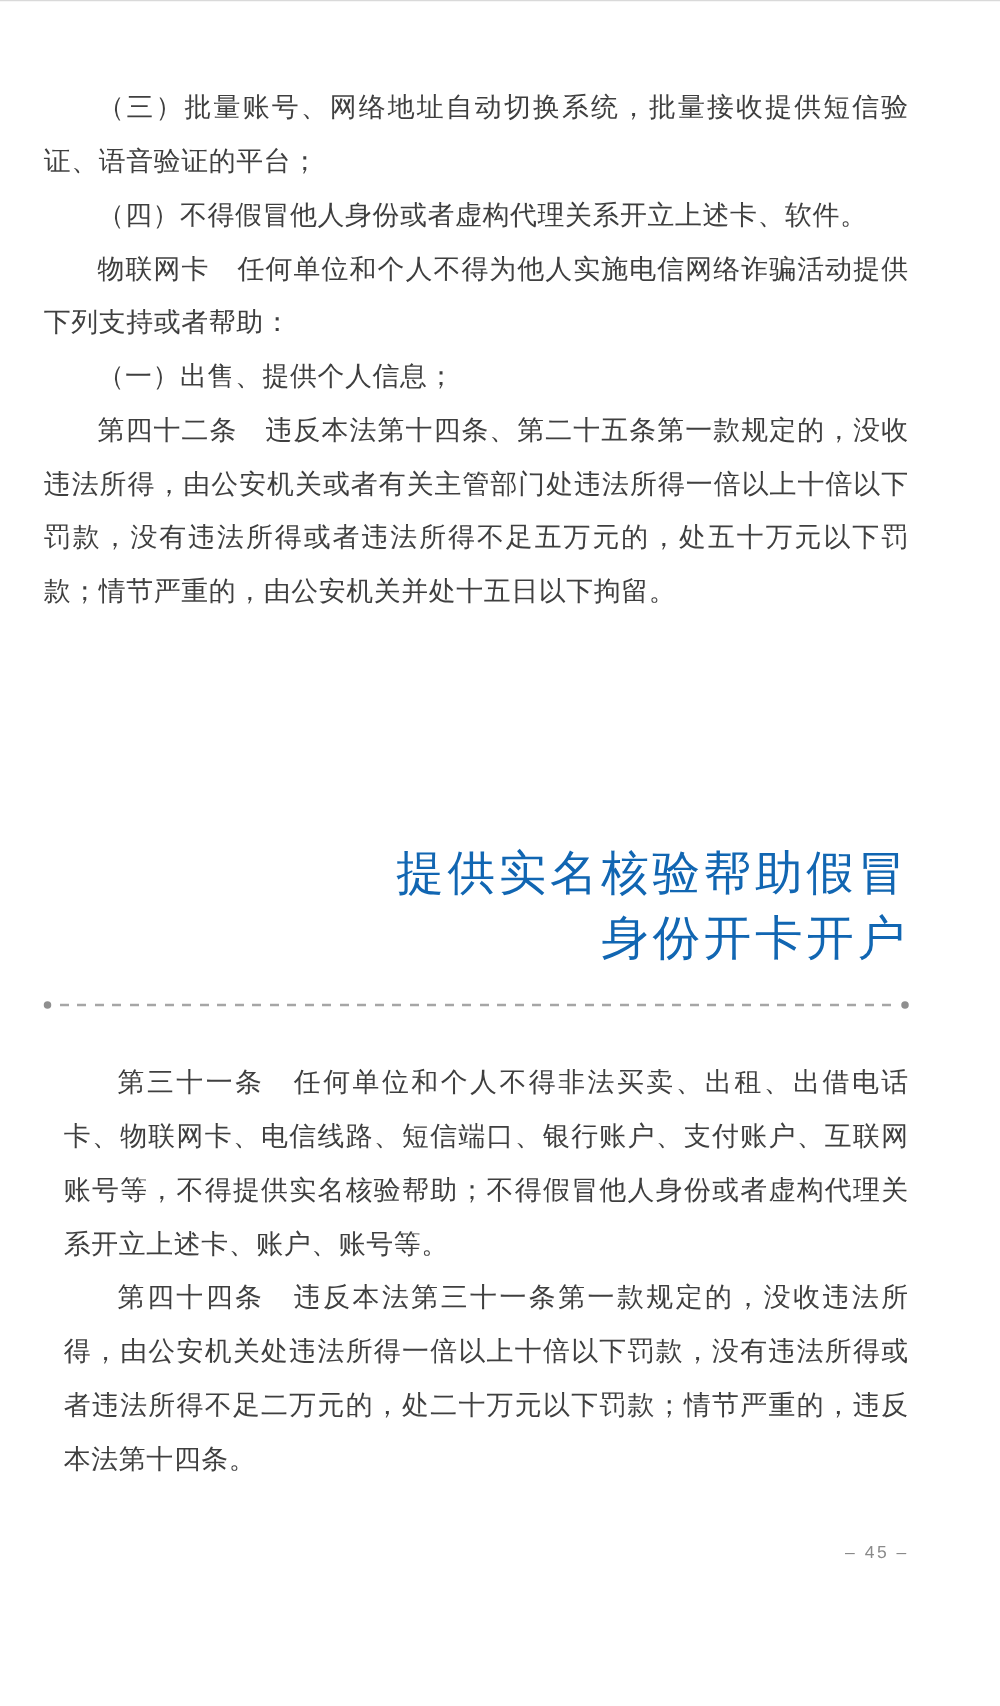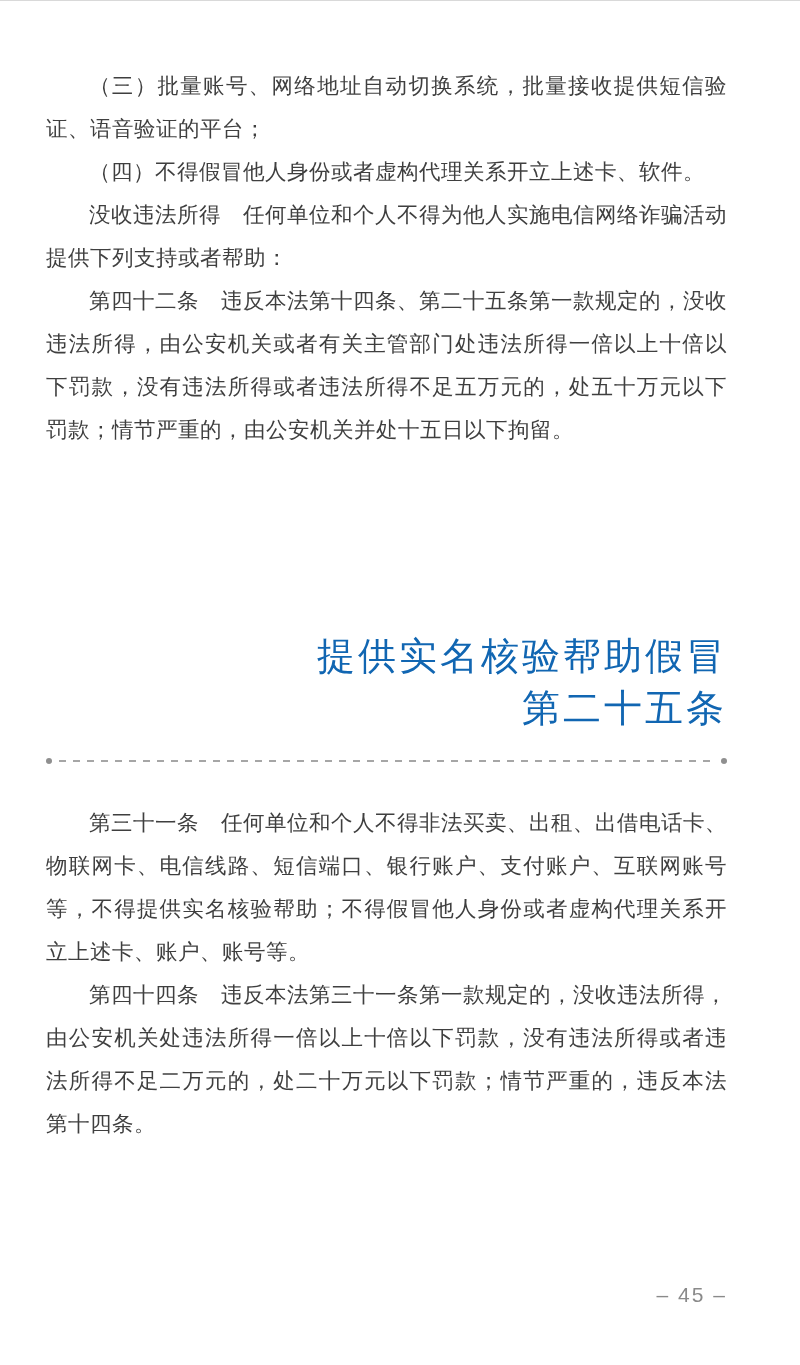--- a/index.html
+++ b/index.html
@@ -11,21 +11,21 @@
     position: relative;
     width: 800px;
     height: 1365px;
     margin: 0 auto;
     background: #ffffff;
     overflow: hidden;
     border-top: 1px solid #d9d9d9;
     font-family: "Liberation Sans", "DejaVu Sans", sans-serif;
   }
   .content {
-    padding: 64px 73px 0 46px;
+    padding: 64px 73px 0 35px;
   }
   .legal-section p {
     margin: 0;
     font-size: 21.5px;
     line-height: 43px;
     color: #3f3f3f;
     text-indent: 2em;
     text-align: justify;
     letter-spacing: 0.5px;
   }
@@ -55,47 +55,49 @@
     background: #8f8f8f;
     flex: 0 0 auto;
   }
   .divider .dash-line {
     flex: 1 1 auto;
     height: 2px;
     background: repeating-linear-gradient(90deg, #a6a6a6 0 7px, transparent 7px 14px);
   }
   .bottom-section {
     margin-top: 38px;
+    margin-left: 16px;
   }
   .page-footer {
     position: absolute;
-    top: 1283px;
+    top: 1229px;
     right: 73px;
-    font-size: 21px;
+    font-size: 14px;
     line-height: 22px;
     letter-spacing: 2px;
     color: #8a8a8a;
   }
 </style>
 </head>
 <body>
 
 <div class="page">
   <div class="content">
 
     <div class="legal-section top-section">
       <p>（三）批量账号、网络地址自动切换系统，批量接收提供短信验证、语音验证的平台；</p>
       <p>（四）不得假冒他人身份或者虚构代理关系开立上述卡、软件。</p>
-      <p>没收违法所得　任何单位和个人不得为他人实施电信网络诈骗活动提供下列支持或者帮助：</p>
+      <p>物联网卡　任何单位和个人不得为他人实施电信网络诈骗活动提供下列支持或者帮助：</p>
+      <p>（一）出售、提供个人信息；</p>
       <p>第四十二条　违反本法第十四条、第二十五条第一款规定的，没收违法所得，由公安机关或者有关主管部门处违法所得一倍以上十倍以下罚款，没有违法所得或者违法所得不足五万元的，处五十万元以下罚款；情节严重的，由公安机关并处十五日以下拘留。</p>
     </div>
 
     <h2 class="section-heading">
       <span class="heading-line">提供实名核验帮助假冒</span>
-      <span class="heading-line">第二十五条</span>
+      <span class="heading-line">身份开卡开户</span>
     </h2>
 
     <div class="divider">
       <span class="dot"></span>
       <span class="dash-line"></span>
       <span class="dot"></span>
     </div>
 
     <div class="legal-section bottom-section">
       <p>第三十一条　任何单位和个人不得非法买卖、出租、出借电话卡、物联网卡、电信线路、短信端口、银行账户、支付账户、互联网账号等，不得提供实名核验帮助；不得假冒他人身份或者虚构代理关系开立上述卡、账户、账号等。</p>

